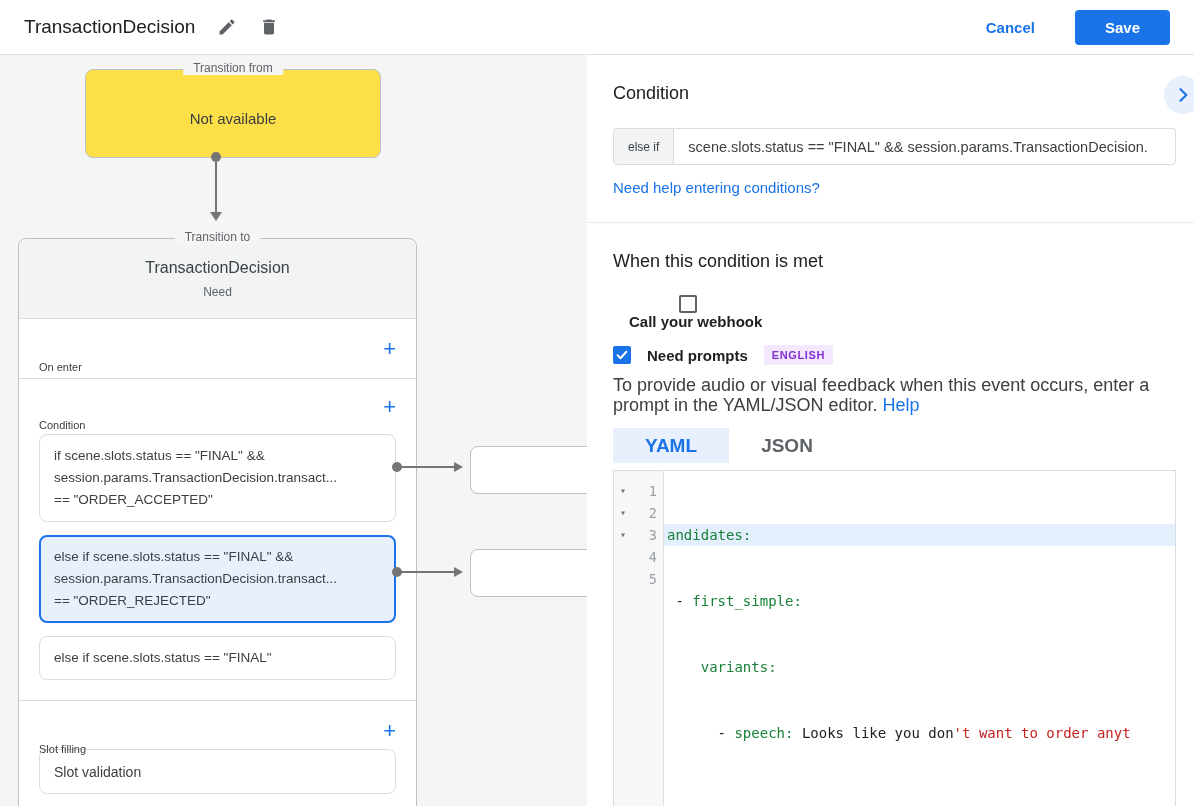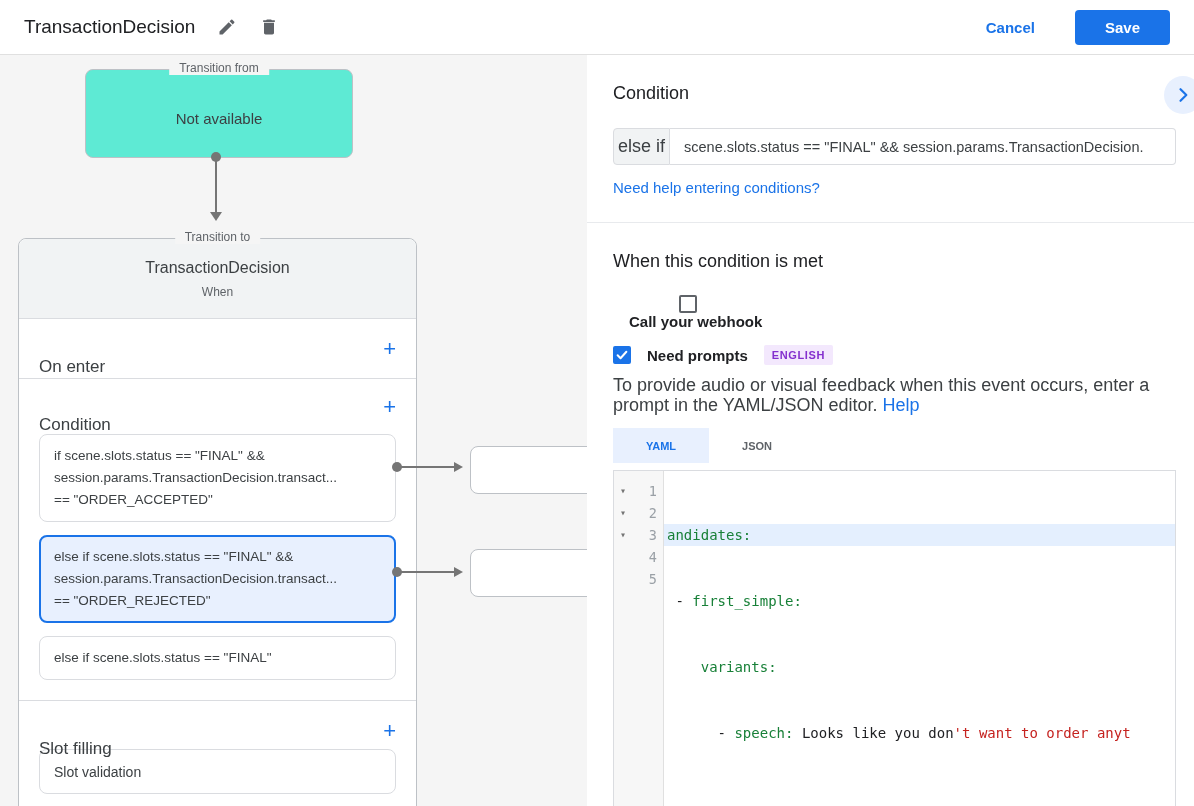--- a/index.html
+++ b/index.html
@@ -27,79 +27,79 @@
   .icon-btn svg{fill:var(--text-grey);}
   .header-actions{margin-left:auto;display:flex;align-items:center;gap:40px;}
   .btn-text{background:none;border:none;color:var(--accent-blue);font-size:15px;font-weight:bold;
     cursor:pointer;font-family:"Liberation Sans",sans-serif;}
   .btn-primary{background:var(--accent-blue);color:#fff;border:none;border-radius:4px;
     font-size:15px;font-weight:bold;padding:9px 30px;cursor:pointer;font-family:"Liberation Sans",sans-serif;}
   
   .canvas{position:absolute;top:55px;left:0;width:587px;bottom:0;background:var(--canvas-bg);overflow:hidden;}
   .legend{position:absolute;top:-9px;left:50%;transform:translateX(-50%);
     background:var(--canvas-bg);padding:0 10px;font-size:12px;color:var(--text-grey);white-space:nowrap;}
-  .tf-box{position:absolute;left:85px;top:14px;width:268px;height:89px;background:#5eead4;
+  .tf-box{position:absolute;left:85px;top:14px;width:296px;height:89px;background:#fde047;
     border:1px solid #bdc1c6;border-radius:8px;}
   .tf-text{text-align:center;margin-top:40px;font-size:15px;color:var(--text-mid);}
   .dot{position:absolute;width:10px;height:10px;border-radius:50%;background:#757575;}
   .vline{position:absolute;width:2px;background:#757575;}
   .hline{position:absolute;height:2px;background:#757575;}
   .arrow-down{position:absolute;width:0;height:0;border-left:6px solid transparent;
     border-right:6px solid transparent;border-top:9px solid #757575;}
   .arrow-right{position:absolute;width:0;height:0;border-top:5px solid transparent;
     border-bottom:5px solid transparent;border-left:9px solid #757575;}
   .scene-card{position:absolute;left:18px;top:183px;width:399px;height:660px;background:#fff;
     border:1px solid #bdc1c6;border-radius:8px 8px 0 0;}
   .scene-header{height:80px;background:#f1f3f4;border-bottom:1px solid var(--border);
     border-radius:8px 8px 0 0;text-align:center;padding-top:20px;}
   .scene-title{font-size:16px;color:var(--text-mid);}
   .scene-subtitle{font-size:12px;color:var(--text-grey);margin-top:8px;}
   .scene-row{display:flex;align-items:center;justify-content:space-between;
     padding:0 20px;height:60px;border-bottom:1px solid var(--border);}
-  .row-label{font-size:17px;color:var(--text-mid);margin-top:36px;}
+  .row-label{font-size:11px;color:var(--text-mid);margin-top:36px;}
   .plus-btn{background:none;border:none;color:var(--accent-blue);font-size:22px;line-height:1;
     cursor:pointer;font-weight:400;}
   .section{padding:14px 20px 20px 20px;}
   .section-head{display:flex;align-items:center;justify-content:space-between;height:28px;}
   .section.bordered{border-bottom:1px solid var(--border);}
   .cond-card{border:1px solid var(--border);border-radius:8px;background:#fff;
     padding:10px 14px;margin-top:13px;font-size:13.5px;line-height:22px;color:var(--text-mid);cursor:pointer;}
   .cond-card.selected{border:2px solid var(--accent-blue);background:var(--selected-bg);padding:9px 13px;}
   .slot-card{border:1px solid var(--border);border-radius:8px;background:#fff;height:45px;
     margin-top:4px;display:flex;align-items:center;padding:0 14px;font-size:14px;cursor:pointer;}
   .target-box{position:absolute;width:168px;height:48px;background:#fff;
     border:1px solid #bdc1c6;border-radius:8px;}
   
   .panel{position:absolute;top:55px;left:587px;right:0;bottom:0;background:#fff;z-index:20;overflow:hidden;}
   .panel-title{position:absolute;left:26px;top:28px;font-size:18px;color:var(--text-dark);}
   .chevron-btn{position:absolute;right:-8px;top:21px;width:38px;height:38px;border-radius:50%;
     background:var(--selected-bg);border:none;cursor:pointer;display:flex;align-items:center;justify-content:center;}
   .cond-row{position:absolute;left:26px;right:18px;top:73px;display:flex;height:37px;}
   .cond-prefix{background:#f1f3f4;border:1px solid var(--border);border-radius:4px 0 0 4px;
-    display:flex;align-items:center;padding:0 4px;font-size:18px;color:var(--text-mid);}
+    display:flex;align-items:center;padding:0 14px;font-size:12px;color:var(--text-mid);}
   .cond-input{flex:1;border:1px solid var(--border);border-left:none;border-radius:0 4px 4px 0;
     padding:0 14px;font-size:14.5px;color:var(--text-mid);font-family:"Liberation Sans",sans-serif;outline:none;}
   .help-link{position:absolute;left:26px;top:124px;font-size:15px;color:var(--accent-blue);
     text-decoration:none;cursor:pointer;}
   .panel-divider{position:absolute;left:0;right:0;top:167px;border-top:1px solid #e8eaed;}
   .section-title{position:absolute;left:26px;top:196px;font-size:18px;color:var(--text-dark);}
   .check-row{position:absolute;left:26px;display:flex;align-items:center;}
   .checkbox{width:18px;height:18px;border:2px solid var(--text-grey);border-radius:2px;background:#fff;
     cursor:pointer;flex:none;}
   .checkbox.checked{background:var(--accent-blue);border-color:var(--accent-blue);
     display:flex;align-items:center;justify-content:center;}
   .check-label{font-size:15px;font-weight:bold;color:var(--text-dark);margin-left:16px;}
   .badge{margin-left:16px;background:var(--badge-bg);color:var(--badge-text);font-size:11px;
     font-weight:bold;letter-spacing:.6px;padding:4px 8px;border-radius:2px;}
   .panel-desc{position:absolute;left:26px;top:320px;width:558px;font-size:18px;
     color:var(--text-mid);line-height:20px;}
   .inline-link{color:var(--accent-blue);text-decoration:none;cursor:pointer;}
   .tabs{position:absolute;left:26px;top:373px;display:flex;}
-  .tab{width:96px;height:35px;display:flex;align-items:center;justify-content:center;
-    font-size:11px;font-weight:bold;color:var(--text-grey);cursor:pointer;}
+  .tab{width:116px;height:35px;display:flex;align-items:center;justify-content:center;
+    font-size:19px;font-weight:bold;color:var(--text-grey);cursor:pointer;}
   .tab.active{background:var(--selected-bg);color:var(--accent-blue);}
   .editor{position:absolute;left:26px;right:18px;top:415px;bottom:-2px;
     border:1px solid var(--border);display:flex;background:#fff;
     font-family:"DejaVu Sans Mono",monospace;font-size:14px;line-height:22px;}
   .gutter{width:50px;background:#f7f7f7;border-right:1px solid #e0e0e0;flex:none;
     padding-top:9px;color:#9aa0a6;}
   .gutter-row{display:flex;height:22px;}
   .fold{width:18px;text-align:center;font-size:10px;color:#757575;cursor:pointer;}
   .lineno{flex:1;text-align:right;padding-right:6px;font-size:13.5px;}
   .code{flex:1;padding-top:9px;white-space:pre;overflow:hidden;color:#202124;}
@@ -141,21 +141,21 @@
   </div>
 
   <div class="dot" style="left:211px;top:97px;"></div>
   <div class="vline" style="left:215px;top:105px;height:52px;"></div>
   <div class="arrow-down" style="left:210px;top:157px;"></div>
 
   <div class="scene-card">
     <div class="legend">Transition to</div>
     <div class="scene-header">
       <div class="scene-title">TransactionDecision</div>
-      <div class="scene-subtitle">When</div>
+      <div class="scene-subtitle">Need</div>
     </div>
 
     <div class="scene-row">
       <span class="row-label">On enter</span>
       <button class="plus-btn">+</button>
     </div>
 
     <div class="section bordered">
       <div class="section-head">
         <span class="row-label">Condition</span>

